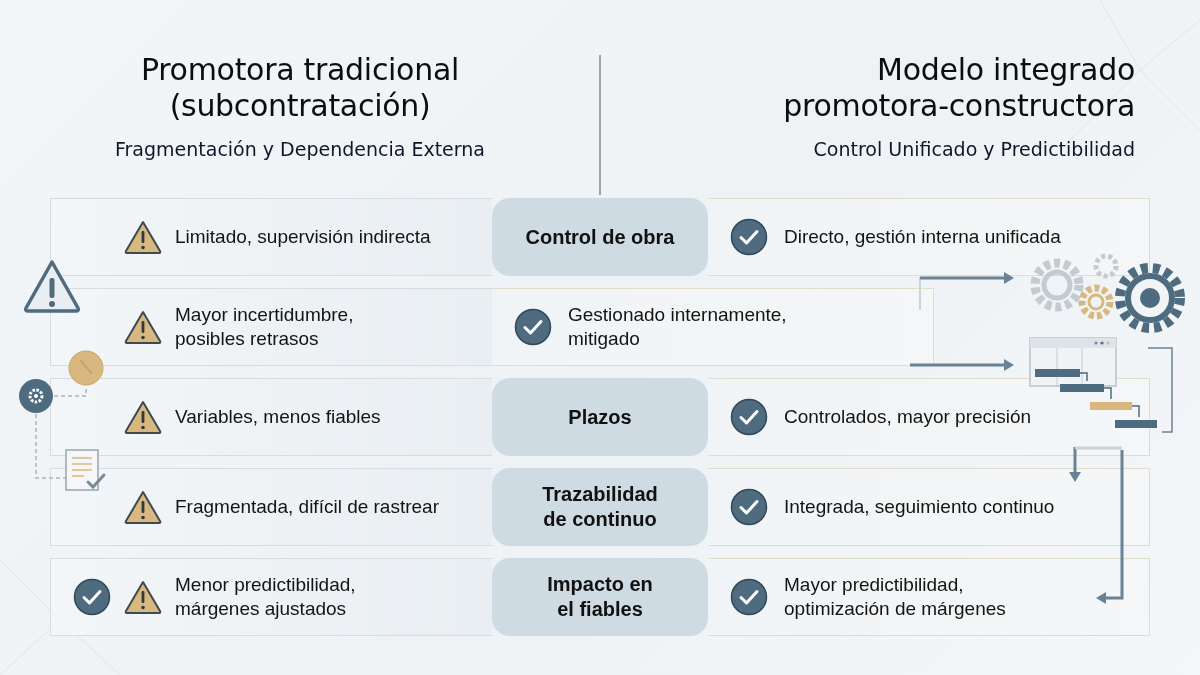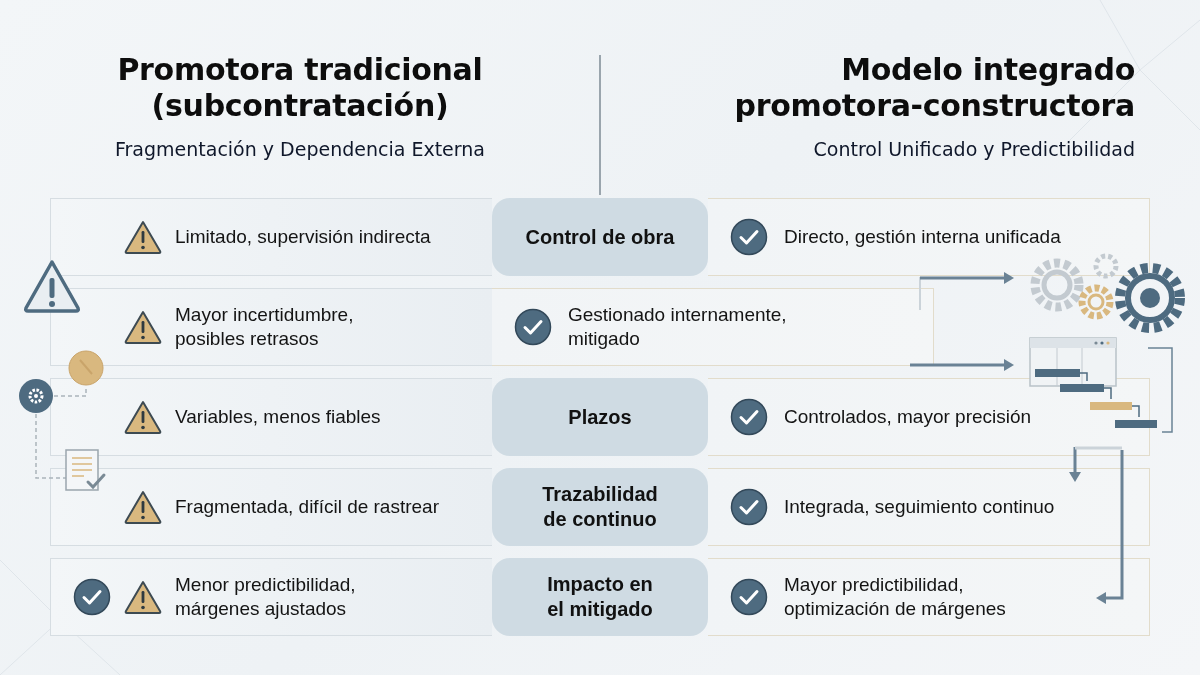--- a/index.html
+++ b/index.html
@@ -12,21 +12,21 @@
   }
   .divider {
     position: absolute; left: 599px; top: 55px; width: 2px; height: 140px;
     background: #9aa5ad;
   }
   .header { position: absolute; top: 52px; text-align: center; }
   .header.left { left: 40px; width: 520px; }
   .header.right { left: 615px; width: 520px; text-align: right; }
   .header h1 {
     font-family: "DejaVu Sans", sans-serif;
-    font-weight: bold; font-size: 30px; line-height: 36px; color: #0d0d0d;
+    font-weight: normal; font-size: 30px; line-height: 36px; color: #0d0d0d;
     letter-spacing: -0.3px;
   }
   .header .sub {
     font-family: "DejaVu Sans", sans-serif;
     font-size: 19px; margin-top: 14px; color: #0f172a;
   }
   .row {
     position: absolute; left: 50px; width: 1100px; height: 78px;
     display: flex;
   }
@@ -174,21 +174,21 @@
   <div class="cell-left" style="padding-left:22px">
     <svg class="check" style="margin-right:12px">
         <use href="#sym-check"></use>
       </svg>
     <svg class="warn">
         <use href="#sym-warn"></use>
       </svg>
     <span class="txt" style="width:230px">Menor predictibilidad, márgenes ajustados</span>
   </div>
   <div class="cell-mid">
-    <span><span>Impacto en</span><br><span>el mitigado</span></span>
+    <span><span>Impacto en</span><br><span>el fiables</span></span>
   </div>
   <div class="cell-right">
     <svg class="check">
         <use href="#sym-check"></use>
       </svg>
     <span class="txt" style="width:290px">Mayor predictibilidad, optimización de márgenes</span>
   </div>
 </div>
 
 <svg class="deco" style="left:0;top:250px" width="130" height="250">

